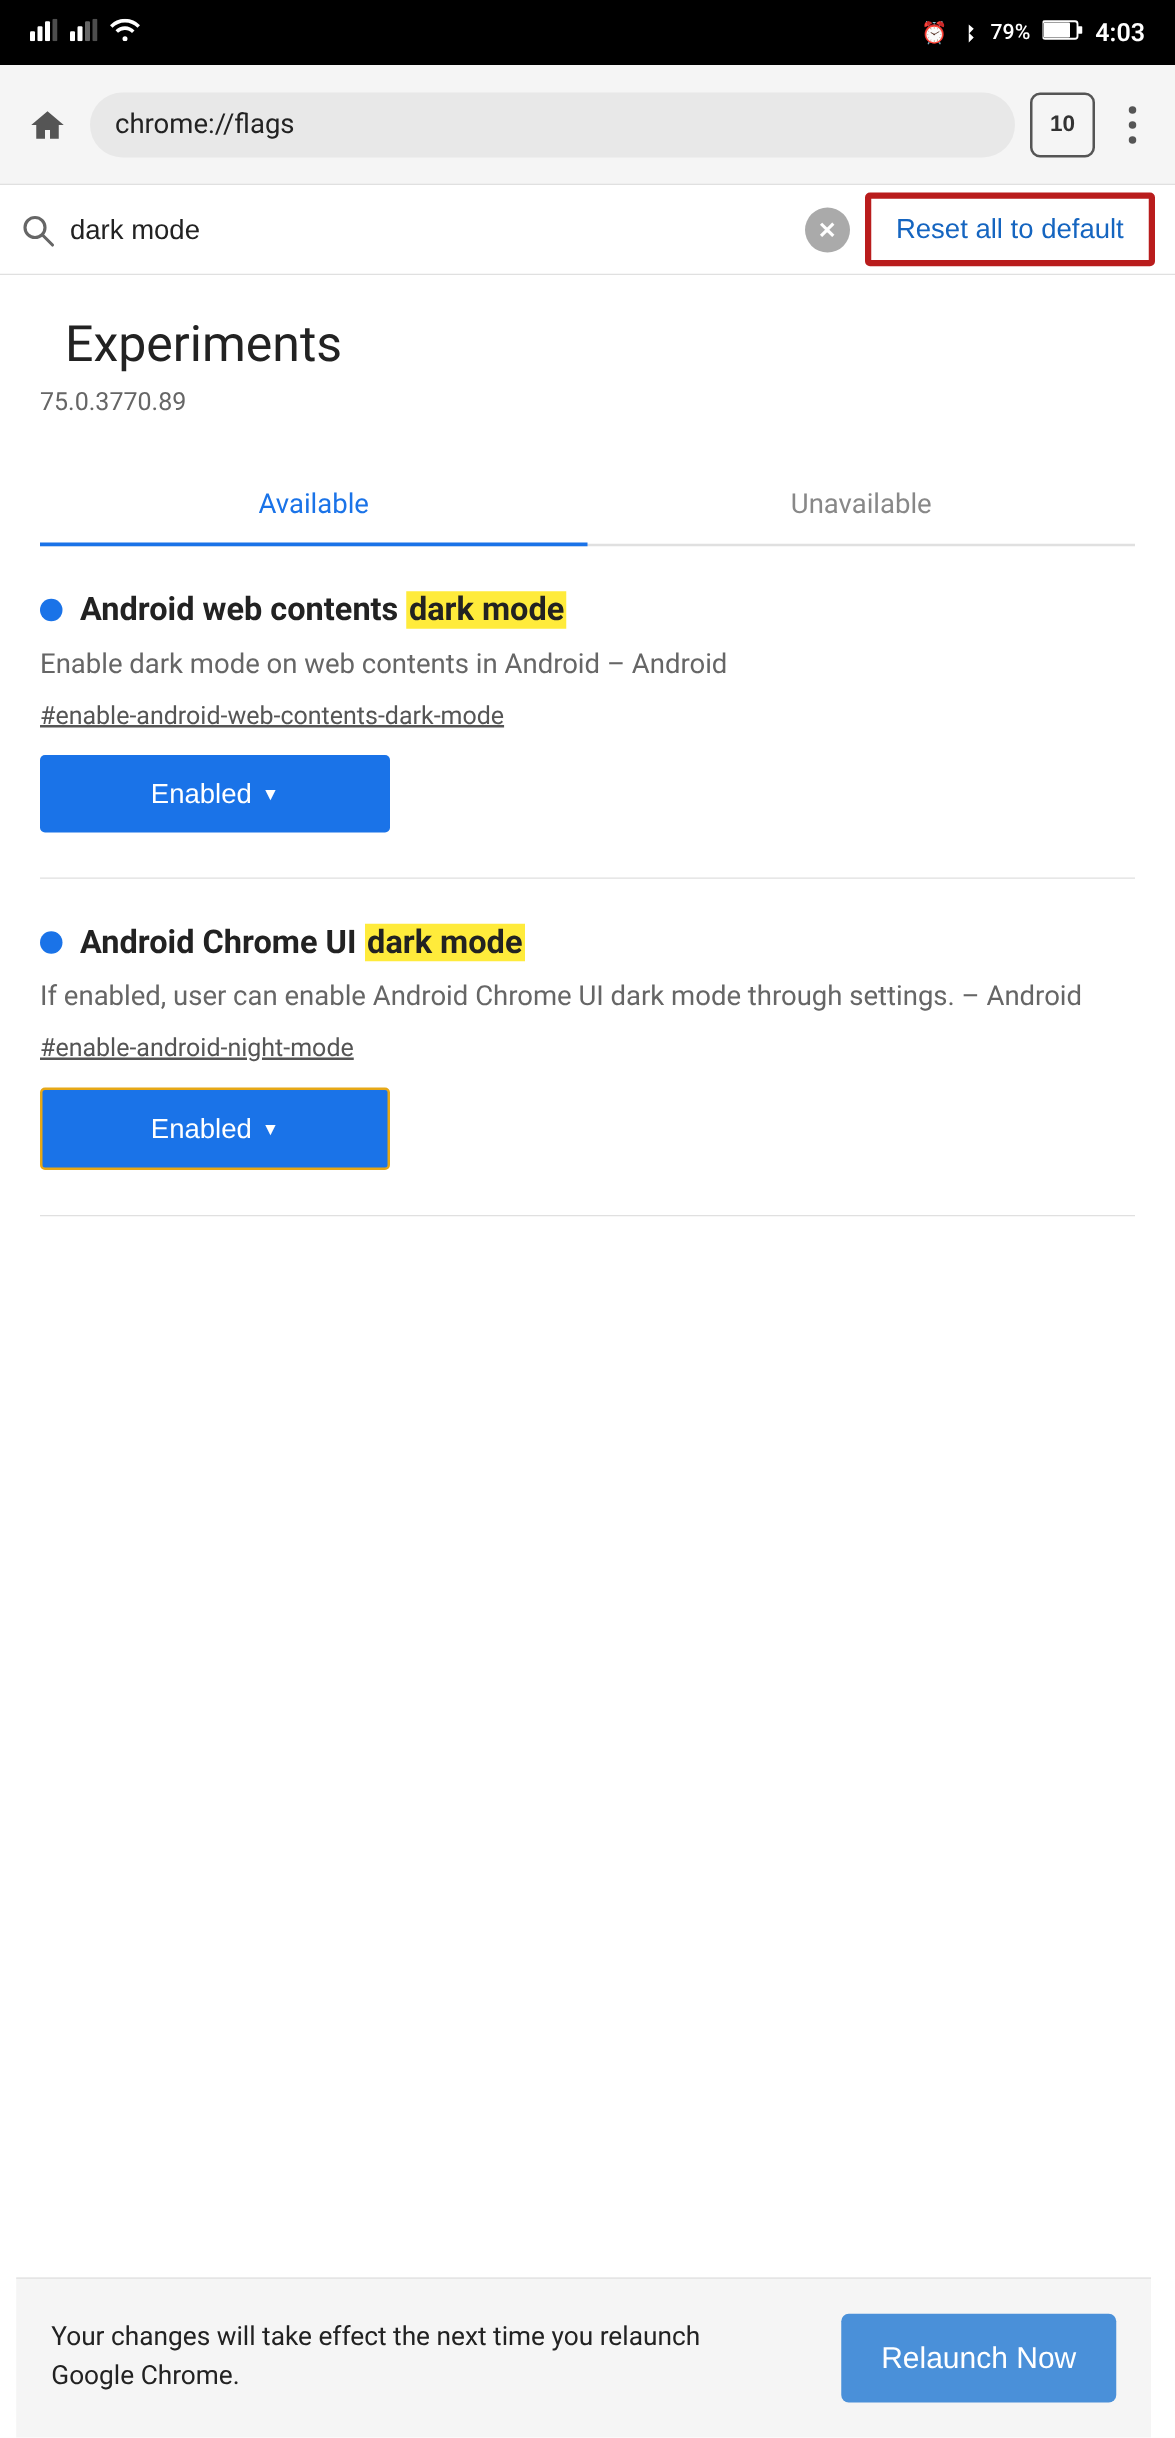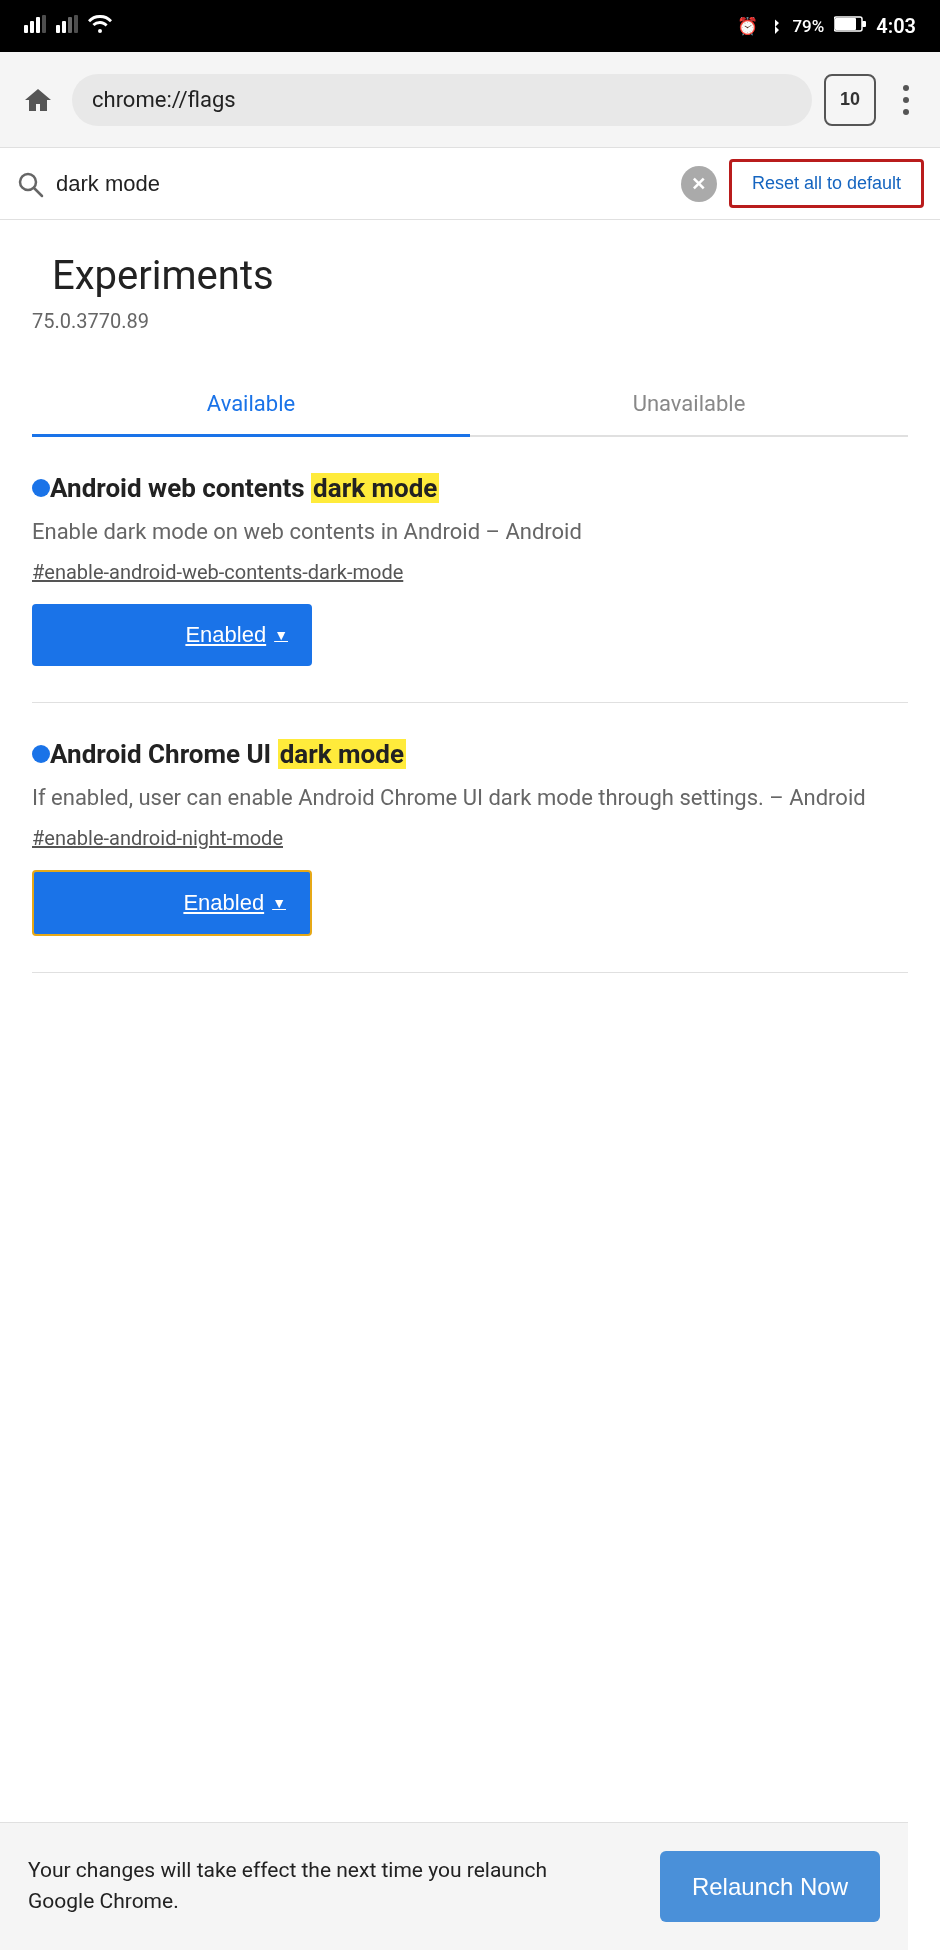--- a/index.html
+++ b/index.html
@@ -119,26 +119,26 @@
       border-radius: 50%;
       display: flex;
       align-items: center;
       justify-content: center;
       cursor: pointer;
       color: #fff;
       font-size: 18px;
       font-weight: bold;
     }
     .reset-btn {
-      border: 3px solid #b91c1c;
+      border: 5px solid #b91c1c;
       background: #fff;
       color: #1565c0;
       padding: 10px 20px;
       border-radius: 4px;
-      font-size: 18px;
+      font-size: 22px;
       cursor: pointer;
       line-height: 1.3;
       text-align: center;
       white-space: normal;
       min-width: 140px;
     }
 
     
     .main-content {
       padding: 32px 32px 0 32px;
@@ -186,20 +186,21 @@
     }
 
     .flag-item {
       padding: 36px 0;
       border-bottom: 1px solid #e0e0e0;
     }
 
     .flag-title-row {
       display: flex;
       align-items: center;
+      gap: 14px;
       margin-bottom: 12px;
     }
     .flag-dot {
       width: 18px;
       height: 18px;
       border-radius: 50%;
       background: #1a73e8;
       flex-shrink: 0;
     }
     .flag-title {
@@ -224,44 +225,43 @@
       color: #555;
       text-decoration: underline;
       margin-bottom: 20px;
       display: block;
       cursor: pointer;
     }
 
     .enabled-btn {
       display: flex;
       align-items: center;
-      justify-content: flex-end;
+      justify-content: center;
       background: #1a73e8;
       color: #fff;
       border: none;
       border-radius: 4px;
       padding: 18px 24px;
       font-size: 22px;
       width: 280px;
       cursor: pointer;
-      text-decoration: underline;
     }
     .enabled-btn.selected {
       border: 2px solid #e6a817;
     }
     .dropdown-arrow {
       font-size: 14px;
       margin-left: 8px;
     }
 
     
     .bottom-bar {
       position: fixed;
       bottom: 0;
-      left: 0;
+      left: 13px;
       width: 908px;
       background: #f5f5f5;
       display: flex;
       align-items: center;
       justify-content: space-between;
       padding: 28px 28px;
       border-top: 1px solid #e0e0e0;
     }
     .bottom-bar-text {
       font-size: 21px;

